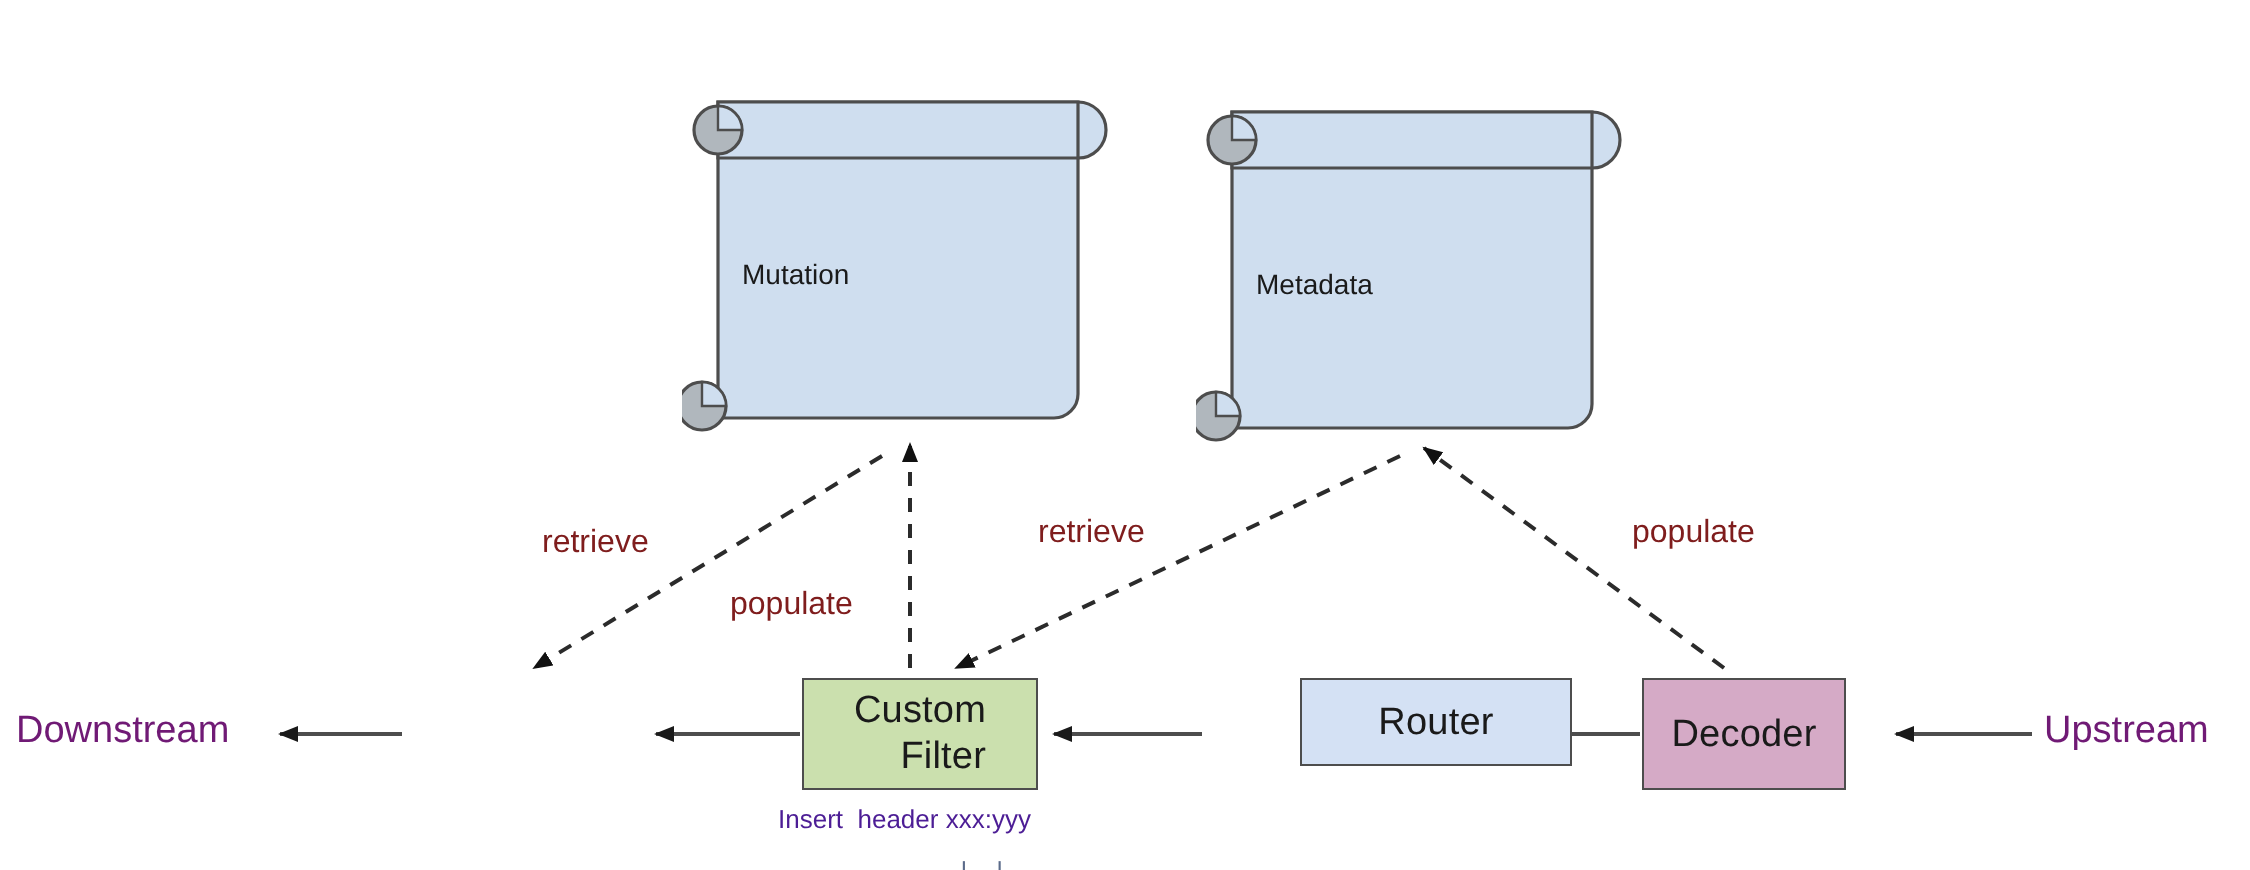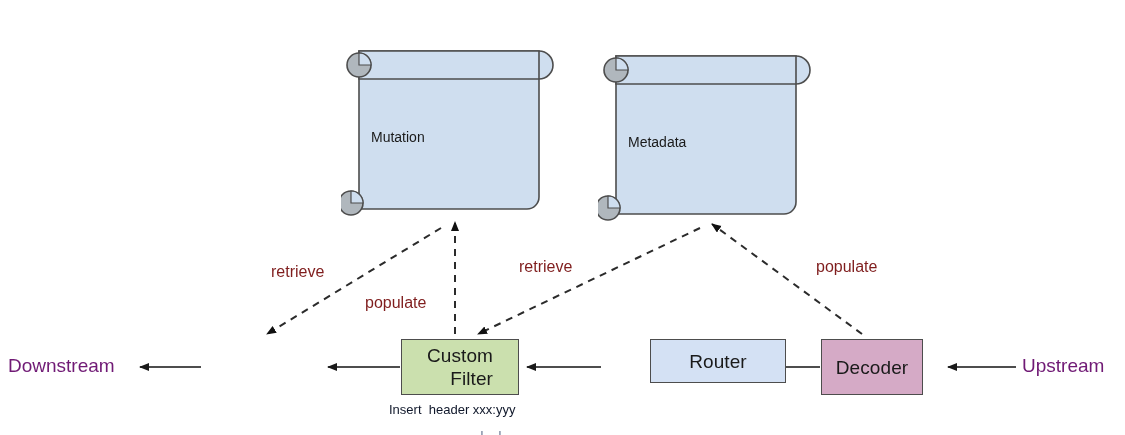--- a/index.html
+++ b/index.html
@@ -68,21 +68,21 @@
   #label-populate-1 { left: 365px; top: 294px; }
   #label-retrieve-2 { left: 519px; top: 258px; }
   #label-populate-2 { left: 816px; top: 258px; }
 
   
   #caption-filter {
     position: absolute;
     left: 389px;
     top: 402px;
     font-size: 13px;
-    color: #0f172a;
+    color: #4c1d95;
     white-space: pre;
   }
   #caption-clipped {
     position: absolute;
     left: 455px;
     top: 428px;
     font-size: 13px;
     color: #5b6b8a;
     white-space: pre;
     overflow: hidden;

